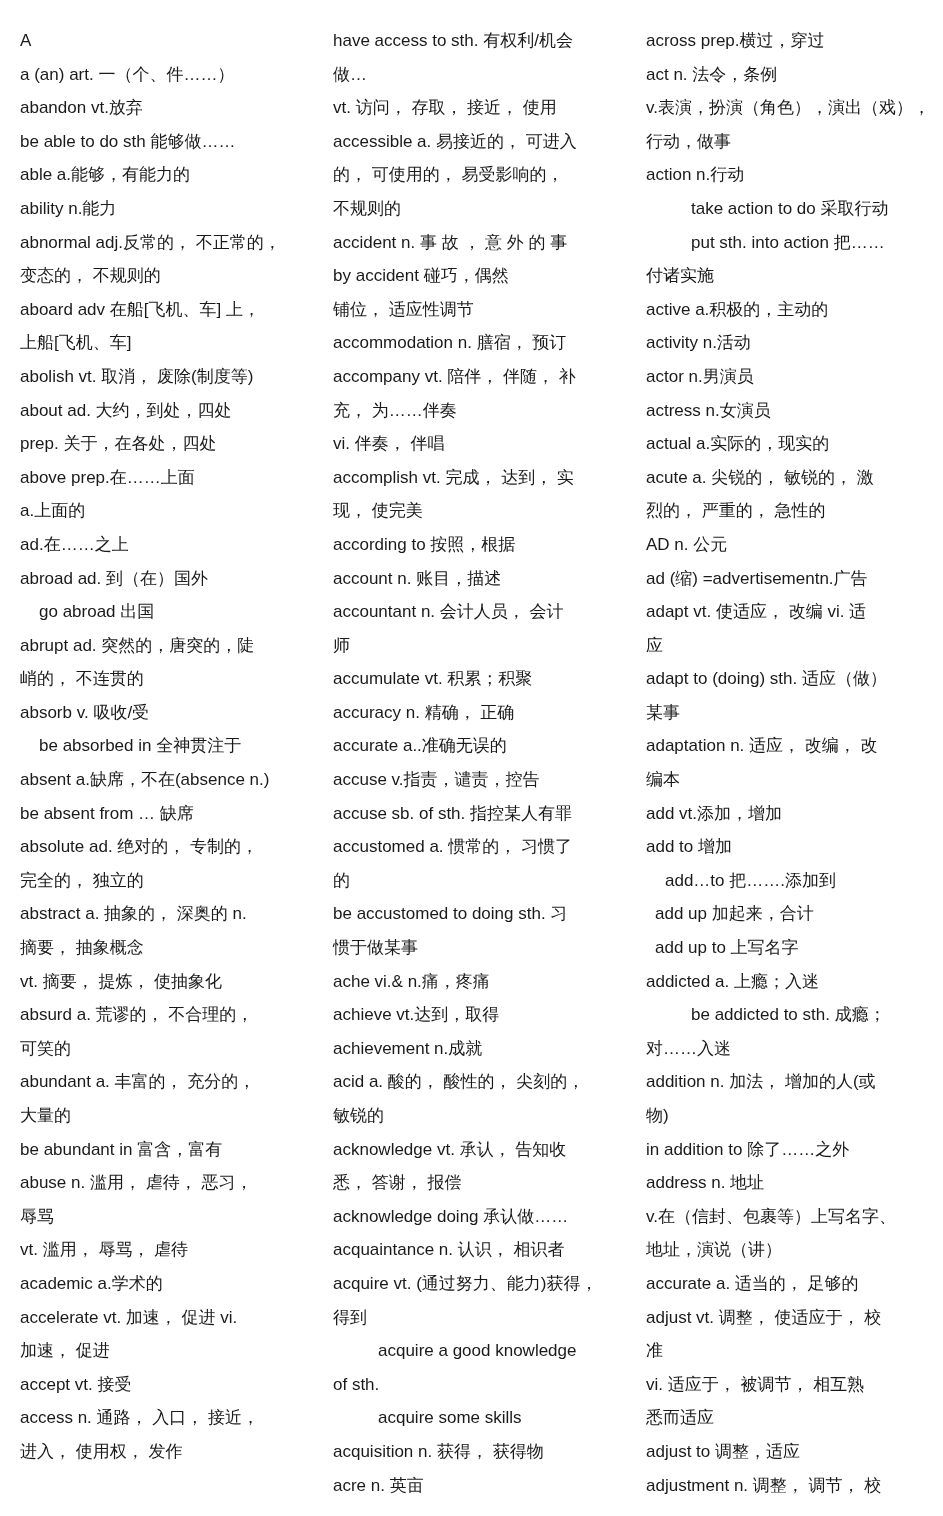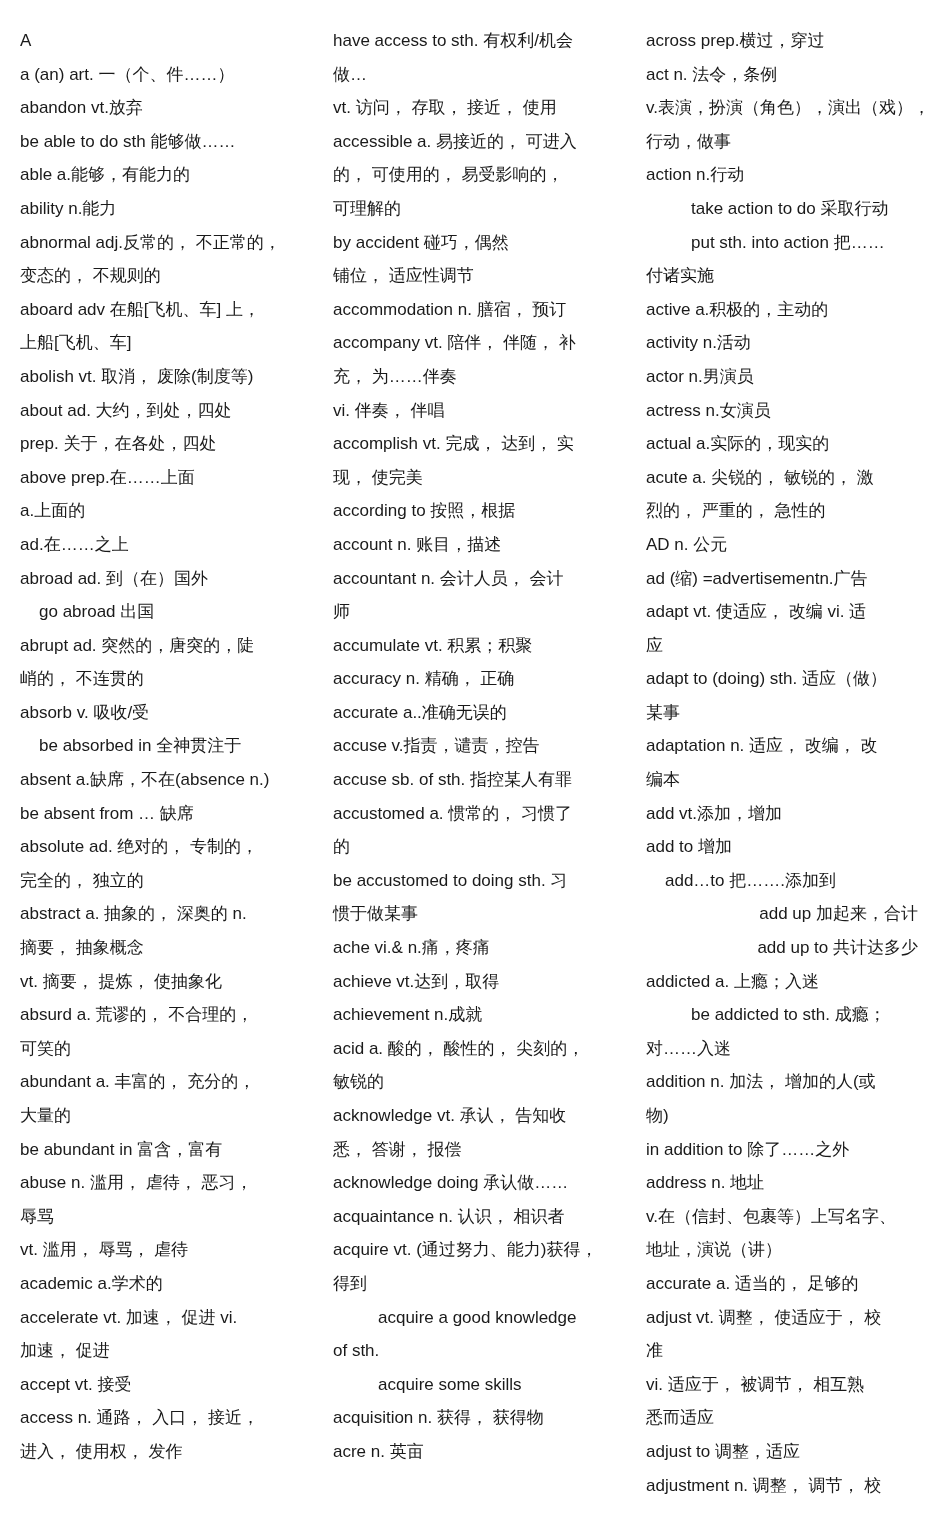--- a/index.html
+++ b/index.html
@@ -31,21 +31,21 @@
     .col-3 { left: 646px; width: 272px; }
     .line {
       height: 33.6px;
       line-height: 33.6px;
       font-size: 17px;
       white-space: nowrap;
       overflow: visible;
     }
     .i1 { padding-left: 19px; }
     .i2 { padding-left: 45px; }
-    .i3 { padding-left: 9px; text-align: right; }
+    .i3 { padding-left: 9px; }
   </style>
 </head>
 <body>
 
 <div class="page">
   <div class="col col-1">
       <div class="line">A</div>
       <div class="line">a (an) art.  一（个、件……）</div>
       <div class="line">abandon vt.放弃</div>
       <div class="line">be able to do sth 能够做……</div>
@@ -88,21 +88,22 @@
       <div class="line">accept vt.  接受</div>
       <div class="line">access n.  通路，   入口，   接近，</div>
       <div class="line">进入，  使用权，   发作</div>
     </div>
   <div class="col col-2">
       <div class="line">have access to sth.  有权利/机会</div>
       <div class="line">做…</div>
       <div class="line">vt.  访问，   存取，   接近，   使用</div>
       <div class="line">accessible a.  易接近的，  可进入</div>
       <div class="line">的，   可使用的，   易受影响的，</div>
-      <div class="line">可理解的</div>
+      <div class="line">不规则的</div>
+      <div class="line">accident  n. 事 故 ，  意 外 的 事</div>
       <div class="line">by accident  碰巧，偶然</div>
       <div class="line">铺位，  适应性调节</div>
       <div class="line">accommodation n.  膳宿，   预订</div>
       <div class="line">accompany vt.  陪伴，  伴随，  补</div>
       <div class="line">充，  为……伴奏</div>
       <div class="line">vi.  伴奏，   伴唱</div>
       <div class="line">accomplish vt.  完成，  达到，  实</div>
       <div class="line">现，  使完美</div>
       <div class="line">according to  按照，根据</div>
       <div class="line">account n.  账目，描述</div>
@@ -155,21 +156,21 @@
       <div class="line">adapt vt.  使适应，   改编  vi.  适</div>
       <div class="line">应</div>
       <div class="line">adapt to (doing) sth.  适应（做）</div>
       <div class="line">某事</div>
       <div class="line">adaptation n.  适应，   改编，   改</div>
       <div class="line">编本</div>
       <div class="line">add vt.添加，增加</div>
       <div class="line">add to 增加</div>
       <div class="line i1">add…to 把…….添加到</div>
       <div class="line i3">add up 加起来，合计</div>
-      <div class="line i3">add up to 共计达多少</div>
+      <div class="line i3">add up to 上写名字</div>
       <div class="line">addicted a.  上瘾；入迷</div>
       <div class="line i2">be addicted to sth.  成瘾；</div>
       <div class="line">对……入迷</div>
       <div class="line">addition n.  加法，   增加的人(或</div>
       <div class="line">物)</div>
       <div class="line">in addition to  除了……之外</div>
       <div class="line">address n.  地址</div>
       <div class="line">v.在（信封、包裹等）上写名字、</div>
       <div class="line">地址，演说（讲）</div>
       <div class="line">accurate a.  适当的，   足够的</div>

